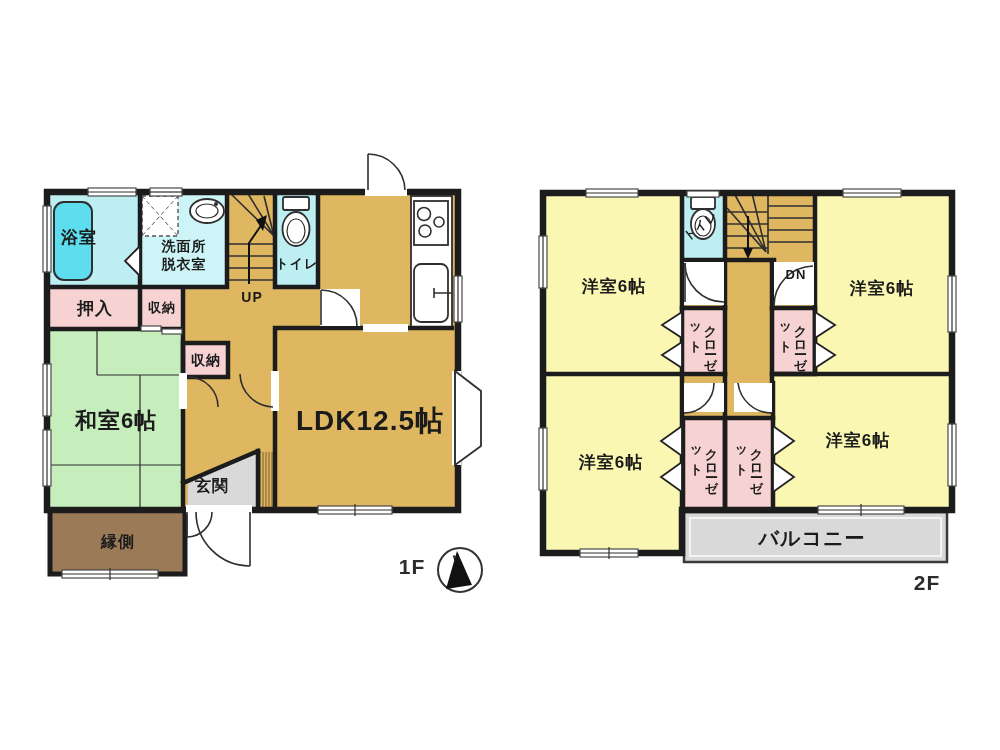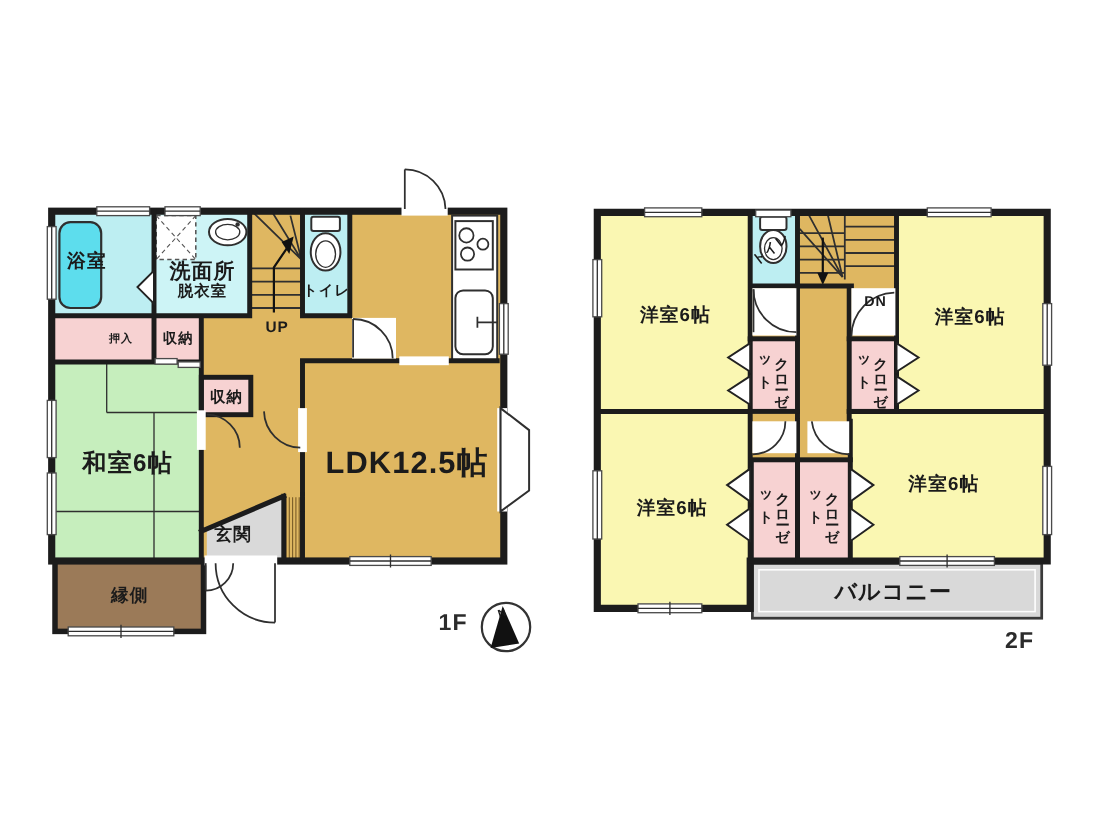--- a/index.html
+++ b/index.html
@@ -256,25 +256,25 @@
     </g>
   </g>
 
   <g>
     <circle cx="460" cy="570" r="22" fill="#ffffff" stroke="#333" stroke-width="2"></circle>
     <polygon points="457,551 472,585 446,589" fill="#111"></polygon>
   </g>
 </svg>
 
 <div class="lbl" style="left:79px;top:237px;font-size:17px">浴室</div>
-<div class="lbl" style="left:184px;top:247px;font-size:19px">洗面所</div>
+<div class="lbl" style="left:184px;top:247px;font-size:14px">洗面所</div>
 <div class="lbl" style="left:184px;top:265px;font-size:14px">脱衣室</div>
 <div class="lbl" style="left:297px;top:264px;font-size:13px">トイレ</div>
 <div class="lbl" style="left:252px;top:297px;font-size:14px">UP</div>
-<div class="lbl" style="left:110px;top:308px;font-size:10px">押入</div>
+<div class="lbl" style="left:95px;top:308px;font-size:17px">押入</div>
 <div class="lbl" style="left:162px;top:308px;font-size:13px">収納</div>
 <div class="lbl" style="left:206px;top:361px;font-size:14px">収納</div>
 <div class="lbl" style="left:116px;top:421px;font-size:22px">和室6帖</div>
 <div class="lbl" style="left:370px;top:421px;font-size:28px">LDK12.5帖</div>
 <div class="lbl" style="left:212px;top:486px;font-size:16px">玄関</div>
 <div class="lbl" style="left:118px;top:542px;font-size:16px">縁側</div>
 <div class="flbl" style="left:412px;top:567px">1F</div>
 
 <div class="lbl" style="left:614px;top:286px;font-size:17px">洋室6帖</div>
 <div class="lbl" style="left:882px;top:288px;font-size:17px">洋室6帖</div>

